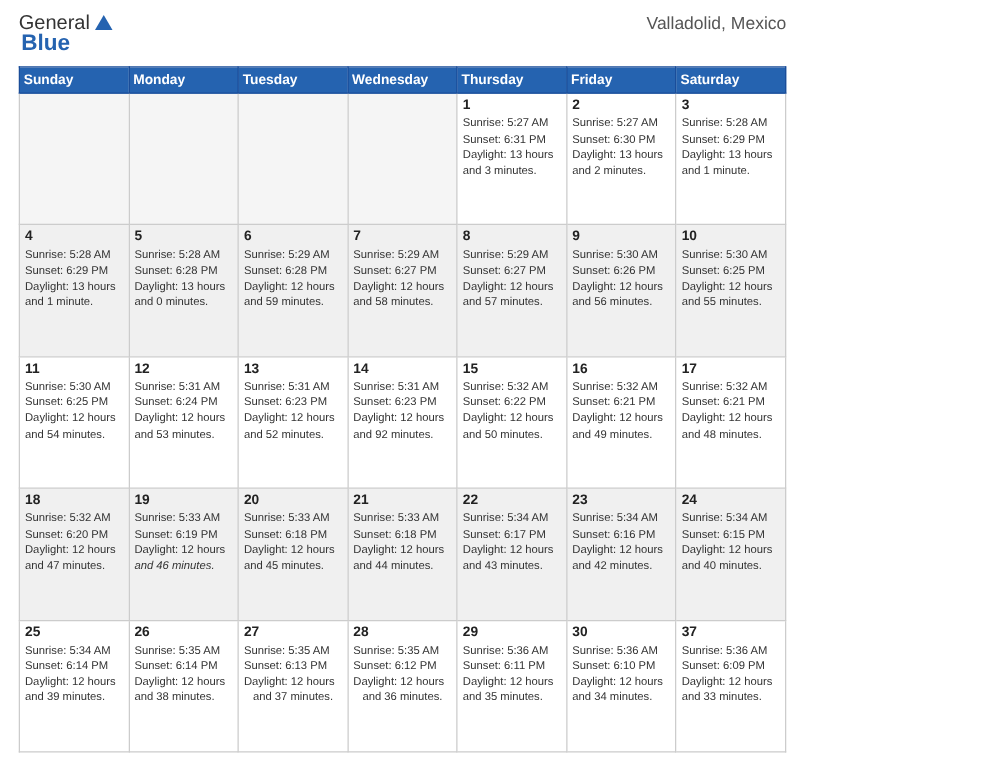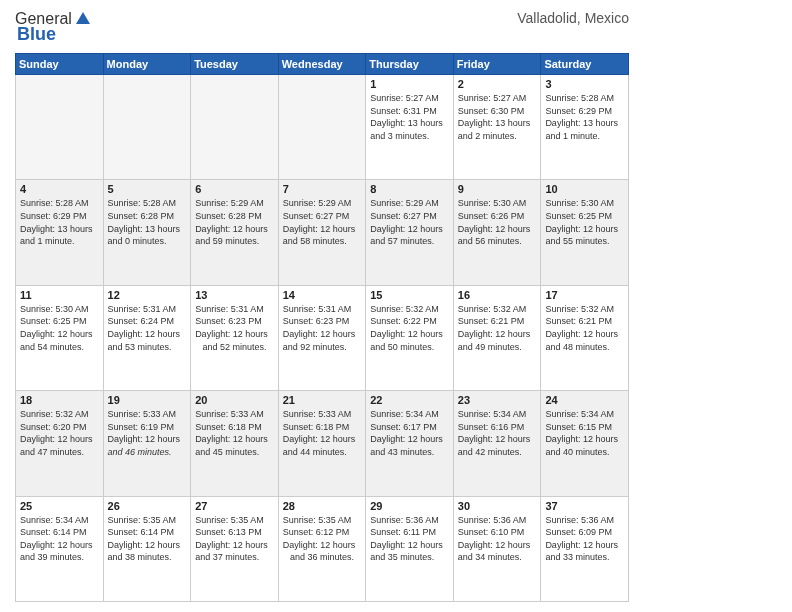--- a/index.html
+++ b/index.html
@@ -235,21 +235,21 @@
               <span style="display: block;">Daylight: 12 hours</span>
               <span style="display: block;">and 53 minutes.</span>
             </div>
           </td>
           <td>
             <span class="day-num">13</span>
             <div class="day-info">
               <span style="display: block;">Sunrise: 5:31 AM</span>
               <span style="display: block;">Sunset: 6:23 PM</span>
               <span style="display: block;">Daylight: 12 hours</span>
-              <span style="display: block; text-align: center;">and 52 minutes.</span>
+              <span style="display: block;">and 52 minutes.</span>
             </div>
           </td>
           <td>
             <span class="day-num">14</span>
             <div class="day-info">
               <span style="display: block;">Sunrise: 5:31 AM</span>
               <span style="display: block;">Sunset: 6:23 PM</span>
               <span style="display: block;">Daylight: 12 hours</span>
               <span style="display: block;">and 92 minutes.</span>
             </div>
@@ -365,21 +365,21 @@
               <span style="display: block;">Daylight: 12 hours</span>
               <span style="display: block;">and 38 minutes.</span>
             </div>
           </td>
           <td>
             <span class="day-num">27</span>
             <div class="day-info">
               <span style="display: block;">Sunrise: 5:35 AM</span>
               <span style="display: block;">Sunset: 6:13 PM</span>
               <span style="display: block;">Daylight: 12 hours</span>
-              <span style="display: block;">and 37 minutes.</span>
+              <span style="display: block; text-align: center;">and 37 minutes.</span>
             </div>
           </td>
           <td>
             <span class="day-num">28</span>
             <div class="day-info">
               <span style="display: block;">Sunrise: 5:35 AM</span>
               <span style="display: block;">Sunset: 6:12 PM</span>
               <span style="display: block;">Daylight: 12 hours</span>
               <span style="display: block; text-align: center;">and 36 minutes.</span>
             </div>

